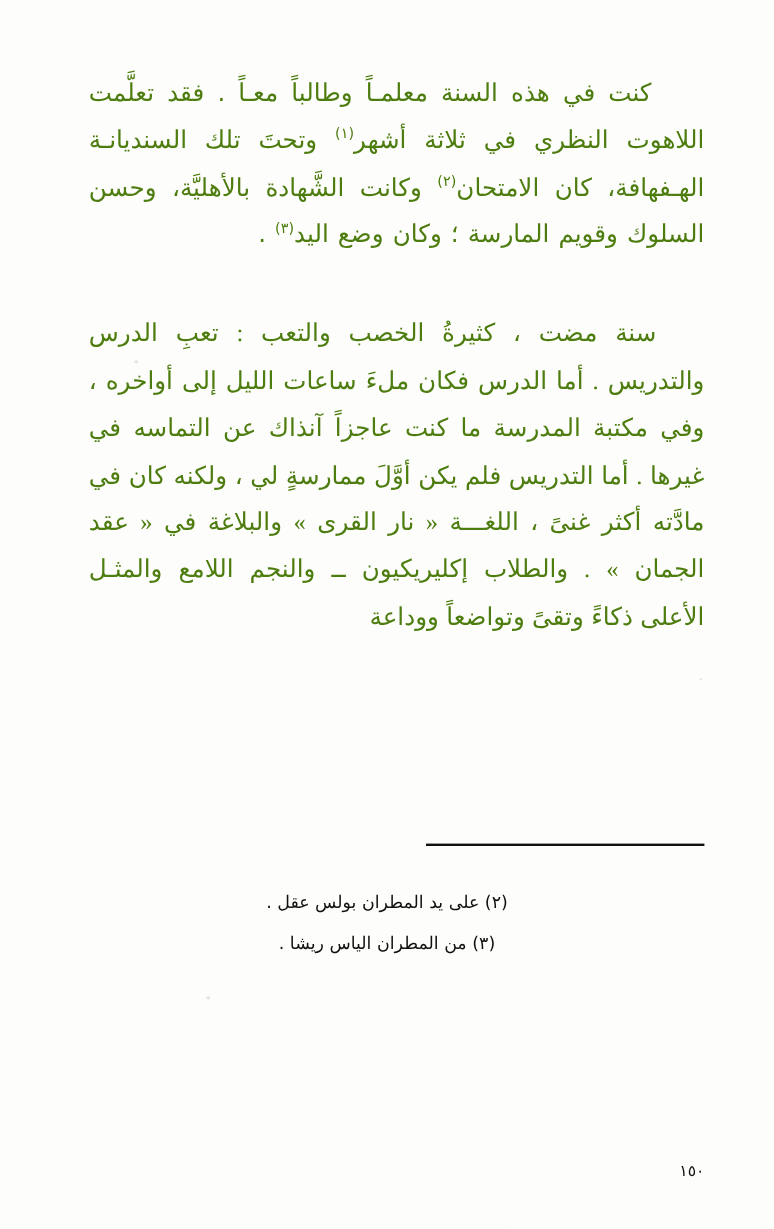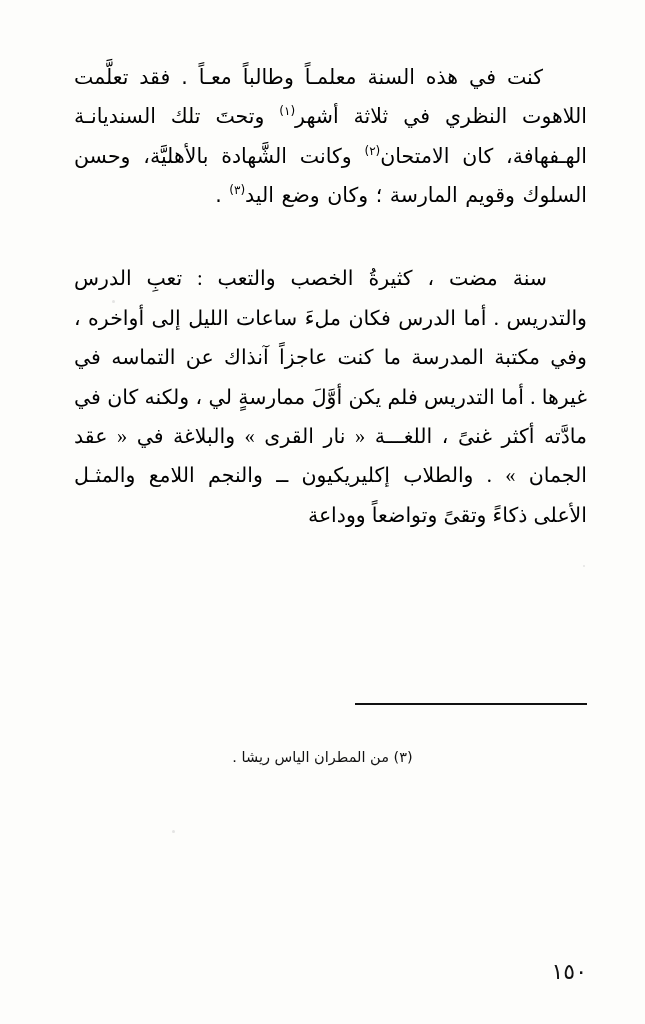--- a/index.html
+++ b/index.html
@@ -26,21 +26,21 @@
     text-align: justify;
   }
   .para {
     font-size: 20.5px;
     line-height: 1.92;
     letter-spacing: 0px;
     word-spacing: 1px;
     text-align: justify;
     text-justify: inter-word;
     margin: 0 0 26px 16px;
-    color: #000000;
+    color: #4d7c0f;
   }
   .para.first {
     text-indent: 44px;
   }
   .para.second {
     text-indent: 40px;
     margin-top: 44px;
     font-family: Liberation Serif, serif;
   }
   .sup {
@@ -69,27 +69,27 @@
   .fn {
     margin: 0 0 7px 0;
     text-align: justify;
   }
   .fn.fn2 {
     text-align: center;
     margin-top: 14px;
   }
   .fn.fn3 {
     text-align: center;
-    margin-top: 18px;
+    margin-top: 7px;
   }
   .page-number {
     position: absolute;
     bottom: 40px;
     right: 58px;
-    font-size: 22px;
+    font-size: 13px;
     letter-spacing: 1px;
     color: #111111;
   }
   .speck {
     position: absolute;
     background: #cfcfcf;
     border-radius: 50%;
     opacity: 0.55;
   }
 </style>
@@ -102,20 +102,21 @@
 
     <p class="para first"><span>كنت في هذه السنة معلمـاً وطالباً معـاً .  فقد تعلَّمت اللاهوت النظري في ثلاثة أشهر</span><span class="sup">(١)</span><span>  وتحتَ تلك السنديانـة الهـفهافة، كان الامتحان</span><span class="sup">(٢)</span><span> وكانت الشَّهادة بالأهليَّة، وحسن السلوك وقويم المارسة ؛ وكان وضع اليد</span><span class="sup">(٣)</span><span> .</span></p>
 
     <p class="para second">سنة مضت ، كثيرةُ الخصب والتعب : تعبِ الدرس والتدريس . أما الدرس فكان ملءَ ساعات الليل إلى أواخره ، وفي مكتبة المدرسة ما كنت عاجزاً آنذاك عن التماسه في غيرها . أما التدريس فلم يكن أوَّلَ ممارسةٍ لي ، ولكنه كان في مادَّته أكثر غنىً ، اللغـــة « نار القرى » والبلاغة في « عقد الجمان » . والطلاب إكليريكيون ــ والنجم اللامع والمثـل الأعلى ذكاءً وتقىً وتواضعاً ووداعة</p>
 
   </div>
 
   <div class="rule"></div>
 
   <div class="footnotes">
+    <p class="fn fn2"><span>(٢)</span> <span>على يد المطران بولس عقل .</span></p>
     <p class="fn fn3"><span>(٣)</span> <span>من المطران الياس ريشا .</span></p>
   </div>
 
   <div class="page-number">١٥٠</div>
 
   <div class="speck" style="top:300px; right:530px; width:3px; height:3px;"></div>
   <div class="speck" style="top:565px; right:60px; width:2px; height:2px;"></div>
   <div class="speck" style="top:830px; right:470px; width:3px; height:3px;"></div>
 
 </div>

